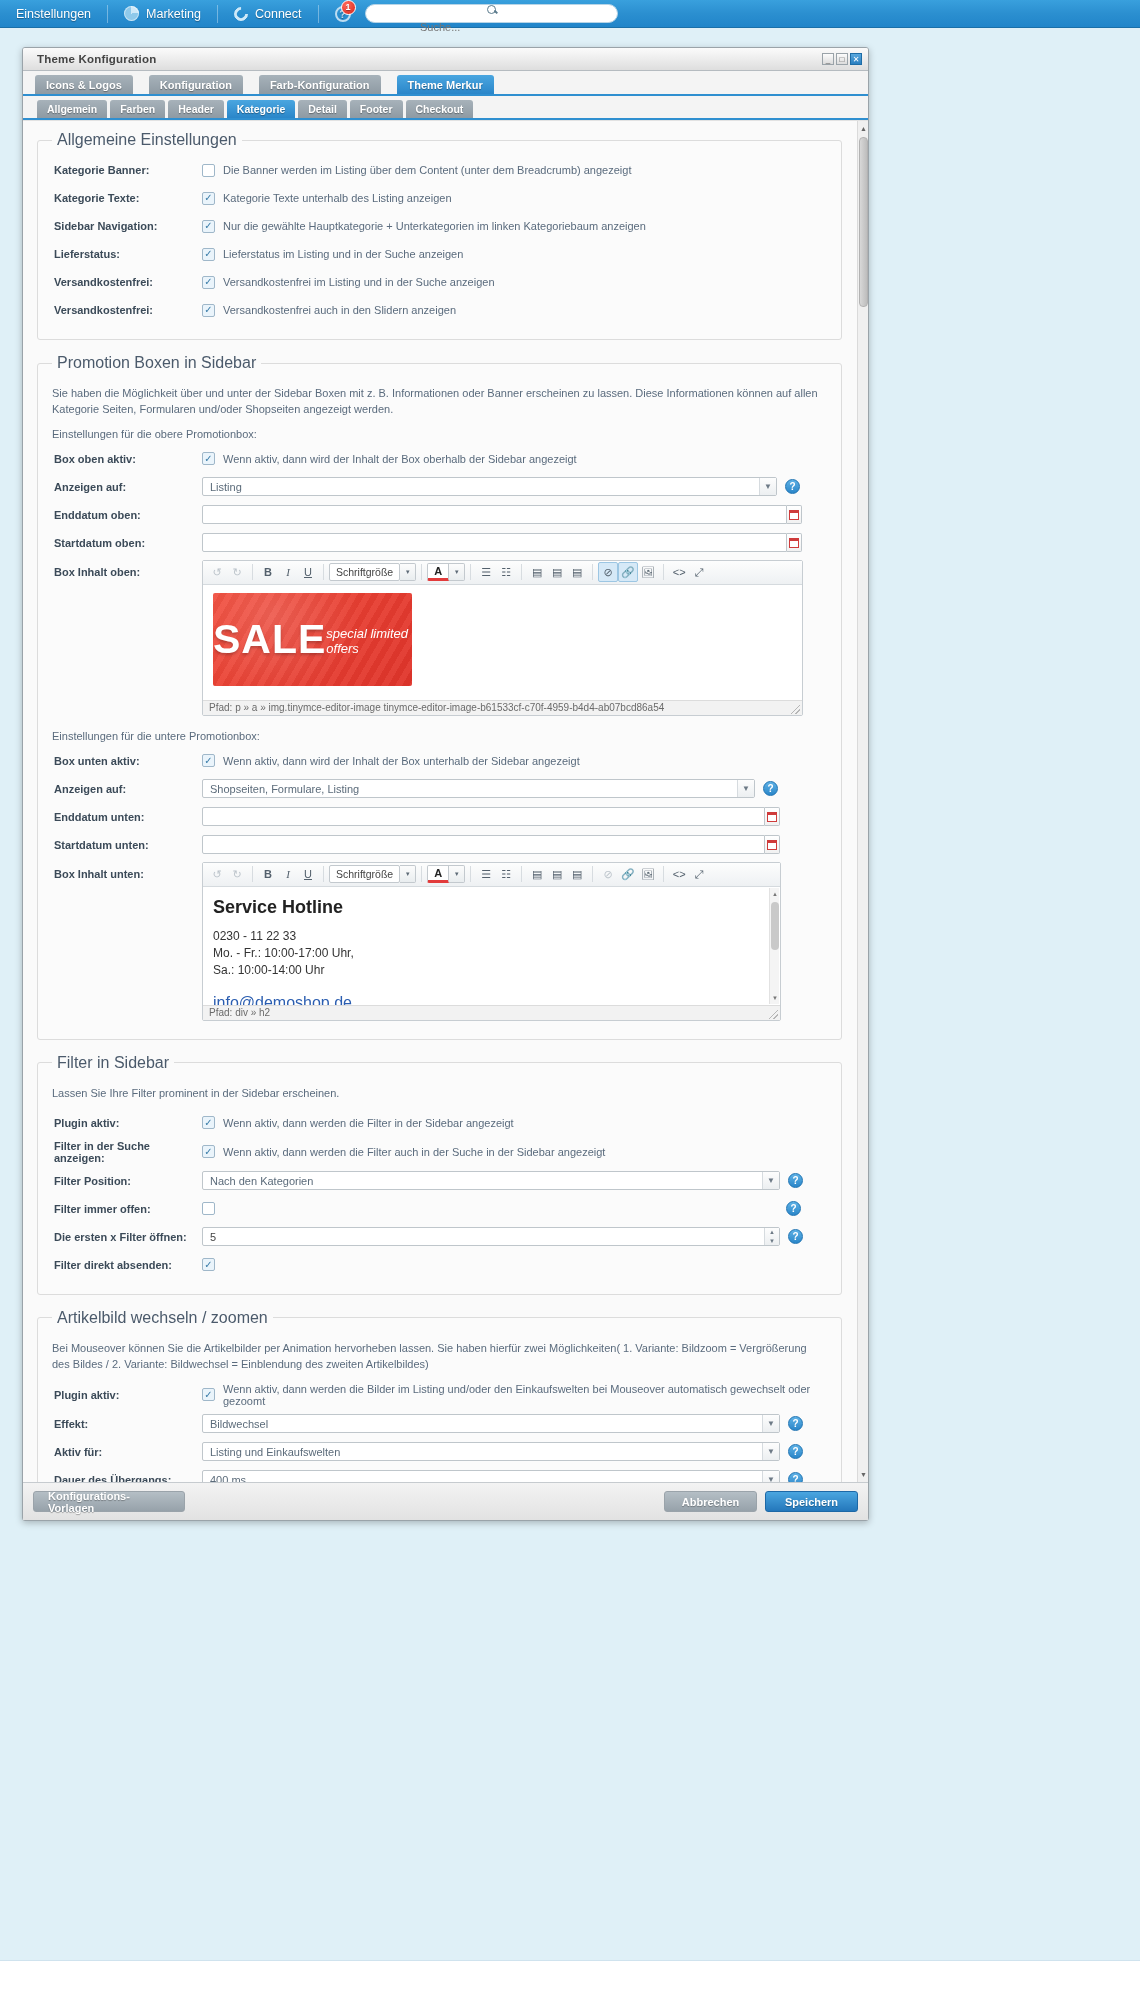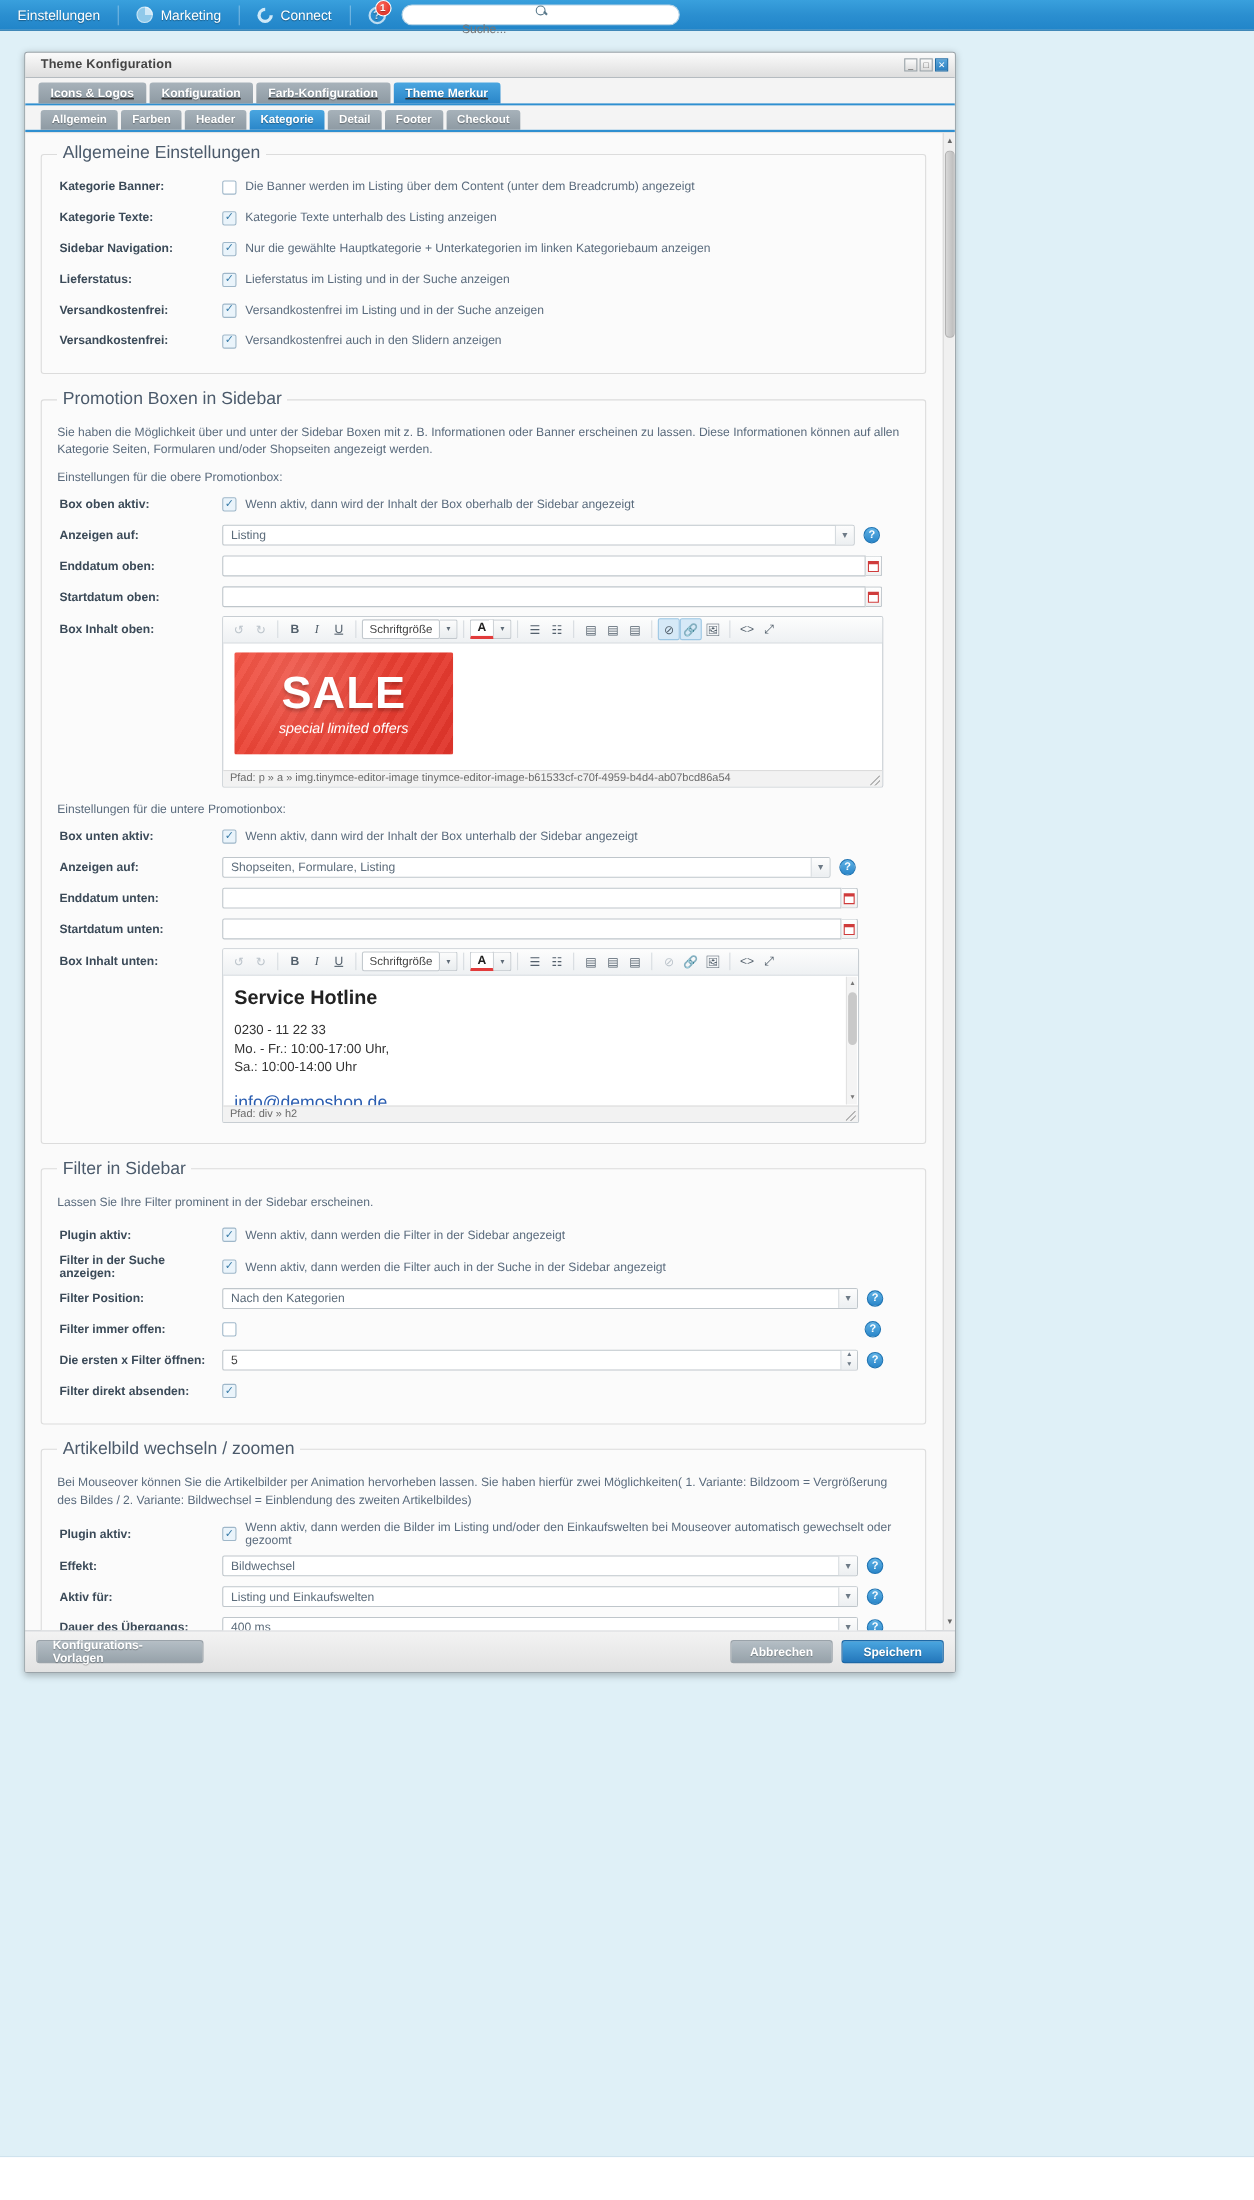--- a/index.html
+++ b/index.html
@@ -95,24 +95,23 @@
   }
   .win-title .t{ font-size:11.5px; color:#444; font-weight:bold; margin-left:8px; letter-spacing:.2px;}
   .win-btns{ margin-left:auto; display:flex; gap:2px; }
   .wb{ width:12px;height:12px;border:1px solid #9aa3a9;background:linear-gradient(to bottom,#fcfcfc,#dcdcdc);
        display:flex;align-items:center;justify-content:center;font-size:8px;color:#555;}
   .wb.close{ background:linear-gradient(to bottom,#5aa8de,#2b7fc0); color:#fff;border-color:#1e6ca6;}
 
   
   .tabs1{
     flex:none; height:25px; padding:6px 0 0 12px;
-    display:flex; align-items:flex-end; gap:3px;
+    display:flex; align-items:flex-end; gap:16px;
     border-bottom:2px solid #2f8fd0;
     background:#f4f4f4;
-    text-decoration:underline;
   }
   .tab1{
     height:19px; padding:0 11px; display:flex;align-items:center;
     font-size:11px; color:#fff; text-shadow:0 1px 1px rgba(0,0,0,.35);
     background:linear-gradient(to bottom,#a7b2ba,#8e9aa3);
     border-radius:3px 3px 0 0; font-weight:bold;
   }
   .tab1.active{ background:linear-gradient(to bottom,#4aa6e0,#2a86c9); }
 
   
@@ -262,21 +261,21 @@
     background:
       linear-gradient(135deg,transparent 45%,#b6b6b6 45%,#b6b6b6 55%,transparent 55%),
       linear-gradient(135deg,transparent 70%,#b6b6b6 70%,#b6b6b6 80%,transparent 80%);
   }
   .sale-banner{
     width:199px;height:93px;border-radius:2px;
     background:
       radial-gradient(circle at 30% 25%, rgba(255,255,255,.14), transparent 55%),
       repeating-linear-gradient(120deg, rgba(255,255,255,.05) 0 6px, rgba(0,0,0,.03) 6px 12px),
       linear-gradient(135deg,#f04a3a,#e0342a);
-    display:flex;flex-direction:column;align-items:center;justify-content:center;
+    display:flex;align-items:center;justify-content:center;
     color:#fff; position:relative; overflow:hidden;
   }
   .sale-banner .big{
     font-size:41px;font-weight:bold;letter-spacing:1px;line-height:1;
     text-shadow:0 2px 3px rgba(0,0,0,.22);
   }
   .sale-banner .sm{ font-size:13px;font-style:italic;margin-top:3px; }
 
   .ed-body h2{ font-size:18px; margin:2px 0 10px 0; color:#222; font-weight:bold;}
   .ed-body p{ margin:0 0 1px 0; font-size:12px; color:#333; line-height:1.35;}

